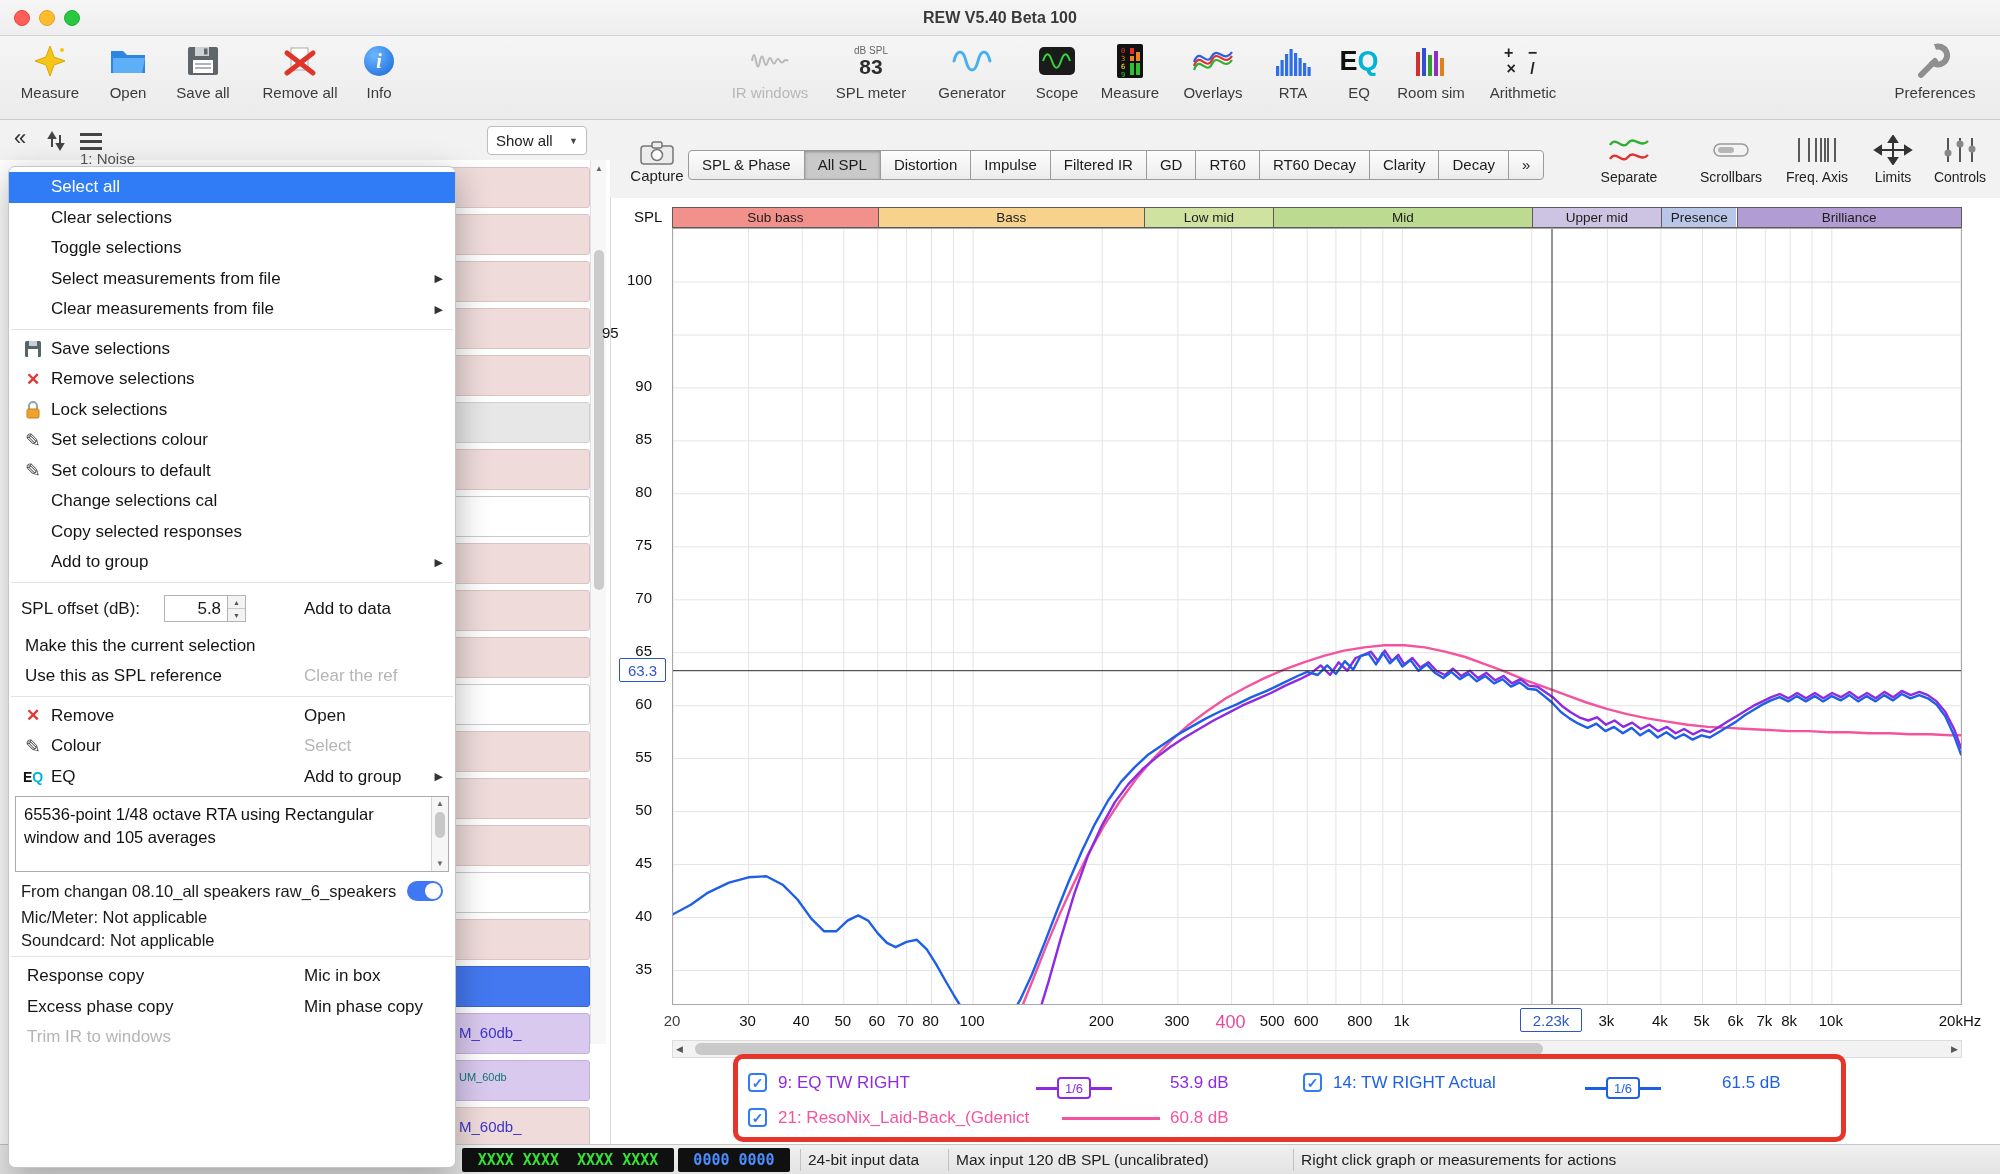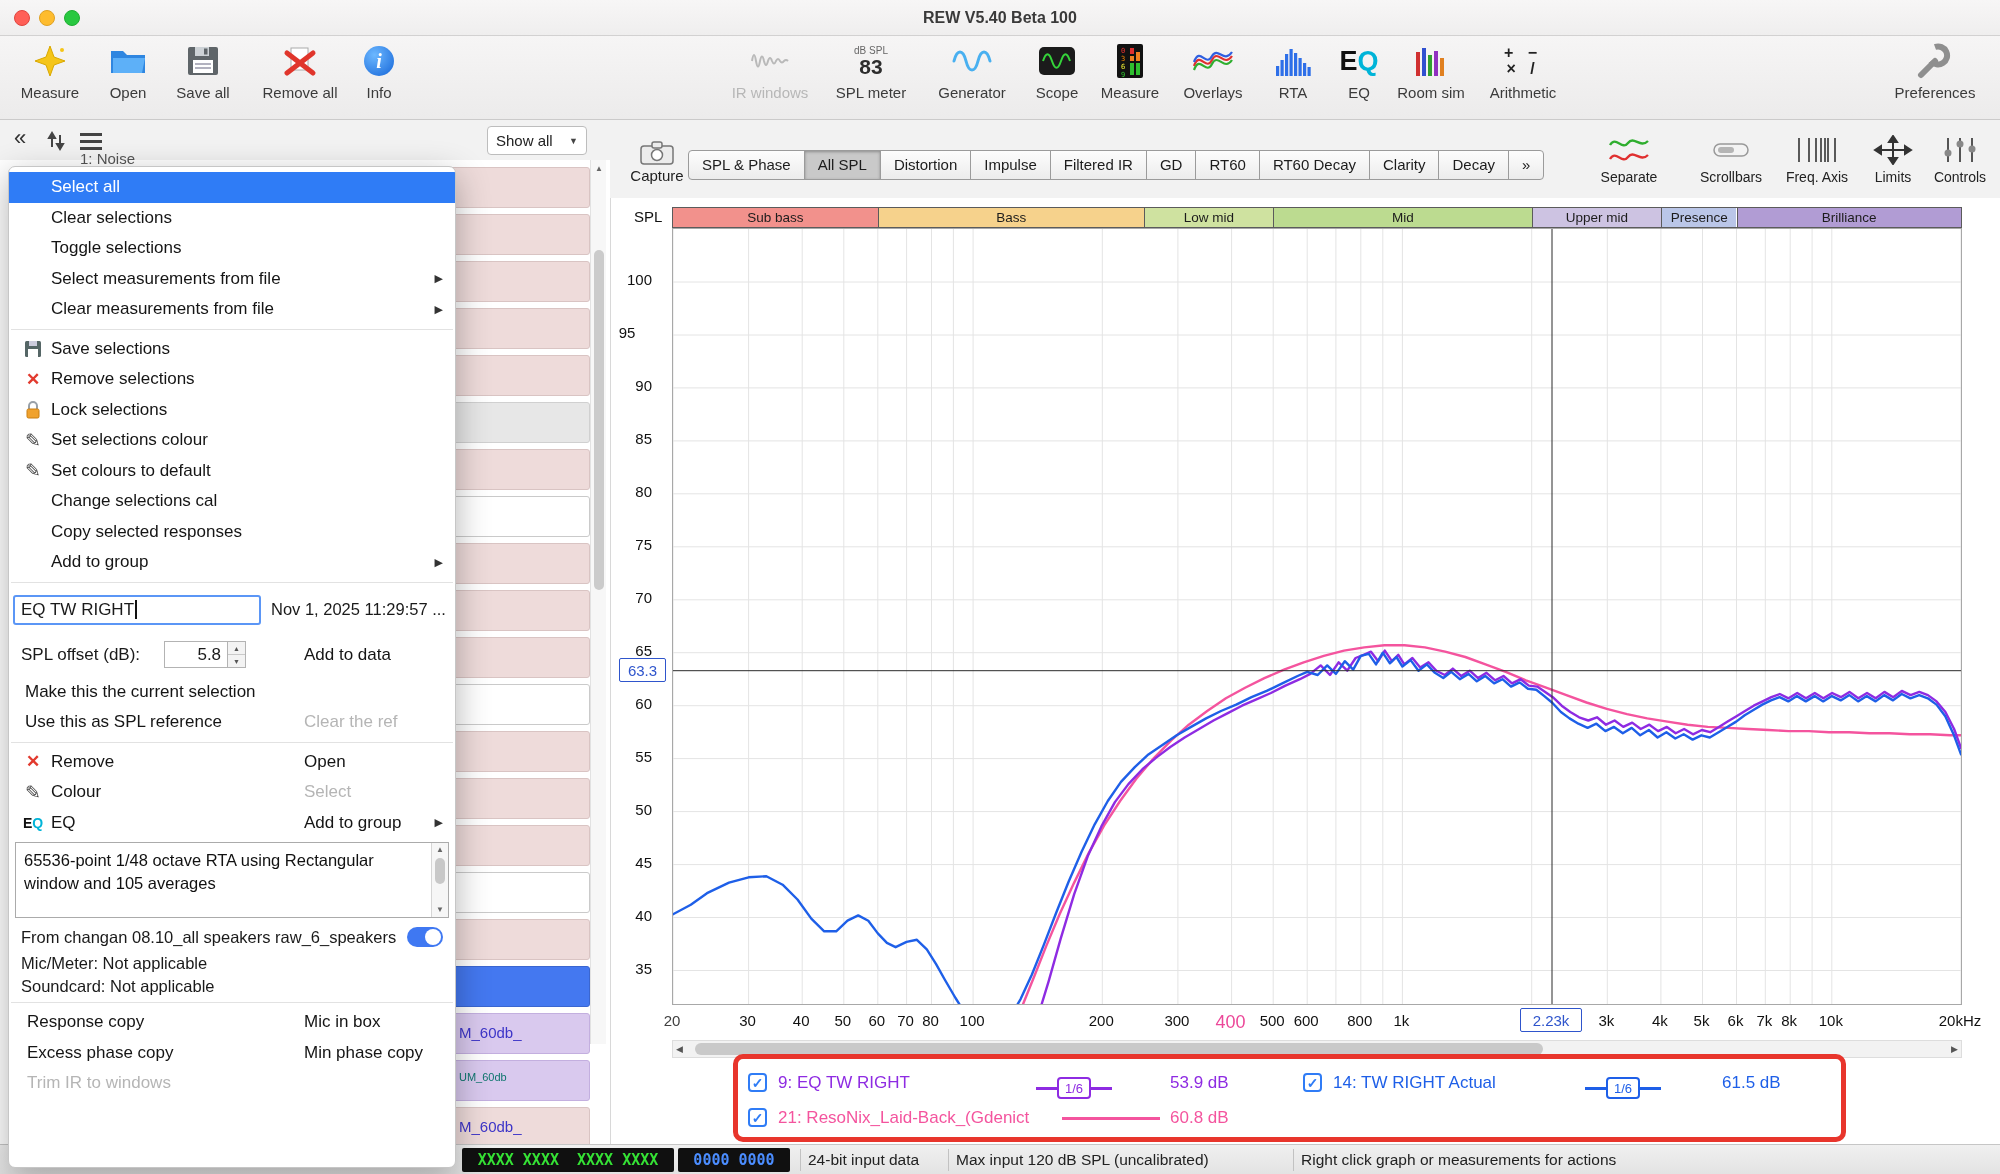--- a/index.html
+++ b/index.html
@@ -460,21 +460,21 @@
       <line x1="0" y1="741.5" x2="1288" y2="741.5" stroke="#e4e4e4" stroke-width="1"></line>
       <path d="M340.2 799.7 L350.4 774.3 L361.5 746.8 L373.2 717.1 L386.6 685.3 L401.2 653.6 L415.8 623.9 L431.2 596.4 L447.1 572.0 L463.3 549.8 L480.4 529.6 L498.0 511.6 L515.8 495.7 L534.2 482.0 L552.9 469.3 L572.1 458.7 L591.4 449.1 L611.0 440.7 L630.7 433.3 L650.8 426.9 L671.0 421.6 L691.3 418.4 L711.4 416.3 L731.6 416.3 L751.9 418.4 L772.1 422.7 L792.3 428.0 L812.5 435.4 L832.7 442.8 L852.9 451.3 L873.1 458.7 L893.4 466.1 L913.5 473.5 L933.8 479.9 L954.0 485.2 L974.2 489.4 L994.4 492.6 L1014.6 495.7 L1034.8 497.9 L1055.0 498.9 L1075.2 500.0 L1095.4 501.0 L1115.6 502.1 L1135.8 502.1 L1156.0 503.2 L1176.2 503.2 L1196.4 504.2 L1216.6 504.2 L1236.8 505.3 L1257.0 505.3 L1277.2 506.3 L1288.0 506.3" fill="none" stroke="#f4549e" stroke-width="2.4" stroke-linejoin="round" stroke-linecap="round"></path>
       <path d="M362.8 794.4 L375.7 752.1 L387.7 709.7 L401.2 665.2 L414.8 627.1 L428.4 597.4 L441.9 573.1 L455.4 555.1 L469.4 540.2 L483.2 528.6 L497.3 518.0 L511.6 508.5 L526.1 500.0 L540.5 491.5 L554.8 484.1 L569.0 476.7 L583.4 470.3 L597.9 464.0 L612.4 456.6 L626.9 450.2 L637.3 444.9 L647.7 436.4 L657.0 446.0 L665.6 433.3 L674.3 441.7 L682.6 429.0 L690.6 425.8 L698.0 422.7 L705.2 432.2 L711.8 421.6 L718.9 432.2 L725.3 425.8 L731.3 435.4 L739.4 429.0 L747.2 438.5 L755.5 433.3 L763.4 441.7 L771.8 446.0 L779.8 439.6 L788.1 447.0 L796.8 441.7 L805.0 449.1 L813.5 443.8 L822.2 451.3 L830.5 447.0 L839.0 454.4 L847.6 450.2 L855.8 456.6 L864.2 457.6 L872.2 462.9 L879.8 468.2 L888.7 476.7 L897.3 483.0 L906.1 488.3 L915.3 491.5 L924.0 488.3 L933.0 495.7 L941.6 491.5 L950.3 497.9 L959.2 493.6 L967.7 500.0 L976.4 495.7 L985.1 502.1 L993.9 497.9 L1002.7 504.2 L1011.1 500.0 L1020.0 505.3 L1028.8 501.0 L1037.2 503.2 L1045.9 497.9 L1054.6 492.6 L1063.5 487.3 L1072.0 482.0 L1080.7 476.7 L1089.6 472.4 L1098.3 468.2 L1106.8 465.0 L1115.5 469.3 L1124.2 464.0 L1133.0 469.3 L1141.8 464.0 L1150.4 469.3 L1159.1 464.0 L1167.9 468.2 L1176.5 462.9 L1185.3 469.3 L1194.0 464.0 L1202.7 469.3 L1211.4 462.9 L1220.2 468.2 L1228.8 461.9 L1237.6 466.1 L1246.3 462.9 L1254.9 466.1 L1263.6 472.4 L1272.4 483.0 L1281.1 500.0 L1288.0 519.0" fill="none" stroke="#8e2be2" stroke-width="2.4" stroke-linejoin="round" stroke-linecap="round"></path>
       <path d="M0.0 685.3 L17.8 675.8 L34.0 664.2 L56.0 653.6 L75.6 648.3 L93.4 647.2 L109.6 655.7 L124.5 670.5 L138.3 689.6 L151.2 702.3 L163.2 702.3 L174.5 691.7 L185.2 686.4 L195.3 691.7 L204.8 704.4 L213.9 713.9 L222.6 718.2 L233.6 712.9 L243.9 710.8 L253.8 720.3 L263.1 735.1 L272.0 751.0 L282.5 769.0 L292.5 784.9 L301.9 796.6 L311.0 804.0 L319.5 805.0 L327.8 799.7 L337.2 788.1 L347.6 770.1 L358.8 745.7 L370.7 716.1 L383.0 684.3 L395.7 652.5 L408.6 622.8 L421.7 595.3 L434.8 572.0 L448.0 552.9 L461.8 538.1 L475.4 525.4 L489.4 515.9 L503.7 506.3 L518.1 497.9 L533.1 489.4 L548.0 482.0 L563.2 475.6 L578.5 468.2 L593.7 461.9 L609.3 454.4 L624.6 447.0 L634.2 442.8 L644.7 446.0 L654.2 436.4 L662.9 444.9 L671.8 432.2 L680.2 440.7 L687.8 426.9 L695.8 424.8 L703.0 435.4 L709.8 423.7 L716.9 434.3 L723.4 428.0 L729.4 437.5 L737.6 431.1 L745.5 441.7 L753.9 435.4 L761.9 443.8 L770.3 449.1 L778.3 442.8 L786.8 450.2 L795.5 444.9 L803.8 452.3 L812.3 447.0 L821.1 454.4 L829.5 450.2 L838.0 457.6 L846.6 453.4 L854.9 459.7 L863.3 460.8 L871.3 467.1 L879.0 473.5 L887.9 483.0 L896.5 489.4 L905.4 494.7 L914.6 498.9 L923.4 494.7 L932.4 502.1 L941.0 497.9 L949.8 504.2 L958.7 498.9 L967.2 506.3 L975.9 501.0 L984.6 508.5 L993.4 503.2 L1002.3 509.5 L1010.7 505.3 L1019.6 510.6 L1028.4 506.3 L1036.8 508.5 L1045.6 503.2 L1054.3 497.9 L1063.2 492.6 L1071.7 486.2 L1080.4 480.9 L1089.3 475.6 L1098.0 471.4 L1106.6 468.2 L1115.3 472.4 L1124.0 467.1 L1132.8 472.4 L1141.6 467.1 L1150.2 472.4 L1158.9 467.1 L1167.7 471.4 L1176.4 466.1 L1185.1 472.4 L1193.8 467.1 L1202.6 472.4 L1211.2 466.1 L1220.0 471.4 L1228.7 465.0 L1237.4 469.3 L1246.2 466.1 L1254.8 469.3 L1263.5 475.6 L1272.3 487.3 L1281.0 506.3 L1288.0 525.4" fill="none" stroke="#1e5fe8" stroke-width="2.4" stroke-linejoin="round" stroke-linecap="round"></path>
       <line x1="879.0" y1="0" x2="879.0" y2="775" stroke="#2a2a2a" stroke-width="1"></line>
       <line x1="0" y1="441.7" x2="1288" y2="441.7" stroke="#2a2a2a" stroke-width="1"></line>
     </svg>
 </div>
 <div class="a" id="ylabels" style="left:600px;top:228px;width:62px;height:780px;z-index:2">
     <div style="position: absolute; right: 10px; width: 50px; text-align: right; font-size: 15px; color: rgb(17, 17, 17); top: 43px;">100</div>
-    <div style="position: absolute; right: 10px; width: 50px; text-align: center; font-size: 15px; color: rgb(17, 17, 17); top: 96px;">95</div>
+    <div style="position: absolute; right: 10px; width: 50px; text-align: left; font-size: 15px; color: rgb(17, 17, 17); top: 96px;">95</div>
     <div style="position: absolute; right: 10px; width: 50px; text-align: right; font-size: 15px; color: rgb(17, 17, 17); top: 148.9px;">90</div>
     <div style="position: absolute; right: 10px; width: 50px; text-align: right; font-size: 15px; color: rgb(17, 17, 17); top: 201.9px;">85</div>
     <div style="position: absolute; right: 10px; width: 50px; text-align: right; font-size: 15px; color: rgb(17, 17, 17); top: 254.8px;">80</div>
     <div style="position: absolute; right: 10px; width: 50px; text-align: right; font-size: 15px; color: rgb(17, 17, 17); top: 307.8px;">75</div>
     <div style="position: absolute; right: 10px; width: 50px; text-align: right; font-size: 15px; color: rgb(17, 17, 17); top: 360.8px;">70</div>
     <div style="position: absolute; right: 10px; width: 50px; text-align: right; font-size: 15px; color: rgb(17, 17, 17); top: 413.7px;">65</div>
     <div style="position: absolute; right: 10px; width: 50px; text-align: right; font-size: 15px; color: rgb(17, 17, 17); top: 466.7px;">60</div>
     <div style="position: absolute; right: 10px; width: 50px; text-align: right; font-size: 15px; color: rgb(17, 17, 17); top: 519.6px;">55</div>
     <div style="position: absolute; right: 10px; width: 50px; text-align: right; font-size: 15px; color: rgb(17, 17, 17); top: 572.6px;">50</div>
     <div style="position: absolute; right: 10px; width: 50px; text-align: right; font-size: 15px; color: rgb(17, 17, 17); top: 625.6px;">45</div>
@@ -611,27 +611,20 @@
       <span>Change selections cal</span>
     </div>
   <div class="mi">
       <span>Copy selected responses</span>
     </div>
   <div class="mi">
       <span>Add to group</span>
       <span class="arrow">▶</span>
     </div>
   <div class="msep"></div>
-  <div class="namerow">
-    <div class="namefield">
-        <span>EQ TW RIGHT</span>
-        <span class="caret"></span>
-      </div>
-    <span class="tstamp">Nov 1, 2025 11:29:57 ...</span>
-  </div>
   <div class="offrow">
     <span>SPL offset (dB):</span>
     <span class="offbox">5.8</span>
     <span class="stepper">
         <span class="st">▲</span>
         <span class="st">▼</span>
       </span>
     <span class="addtodata">Add to data</span>
   </div>
   <div class="mi" style="padding-left:16px">

